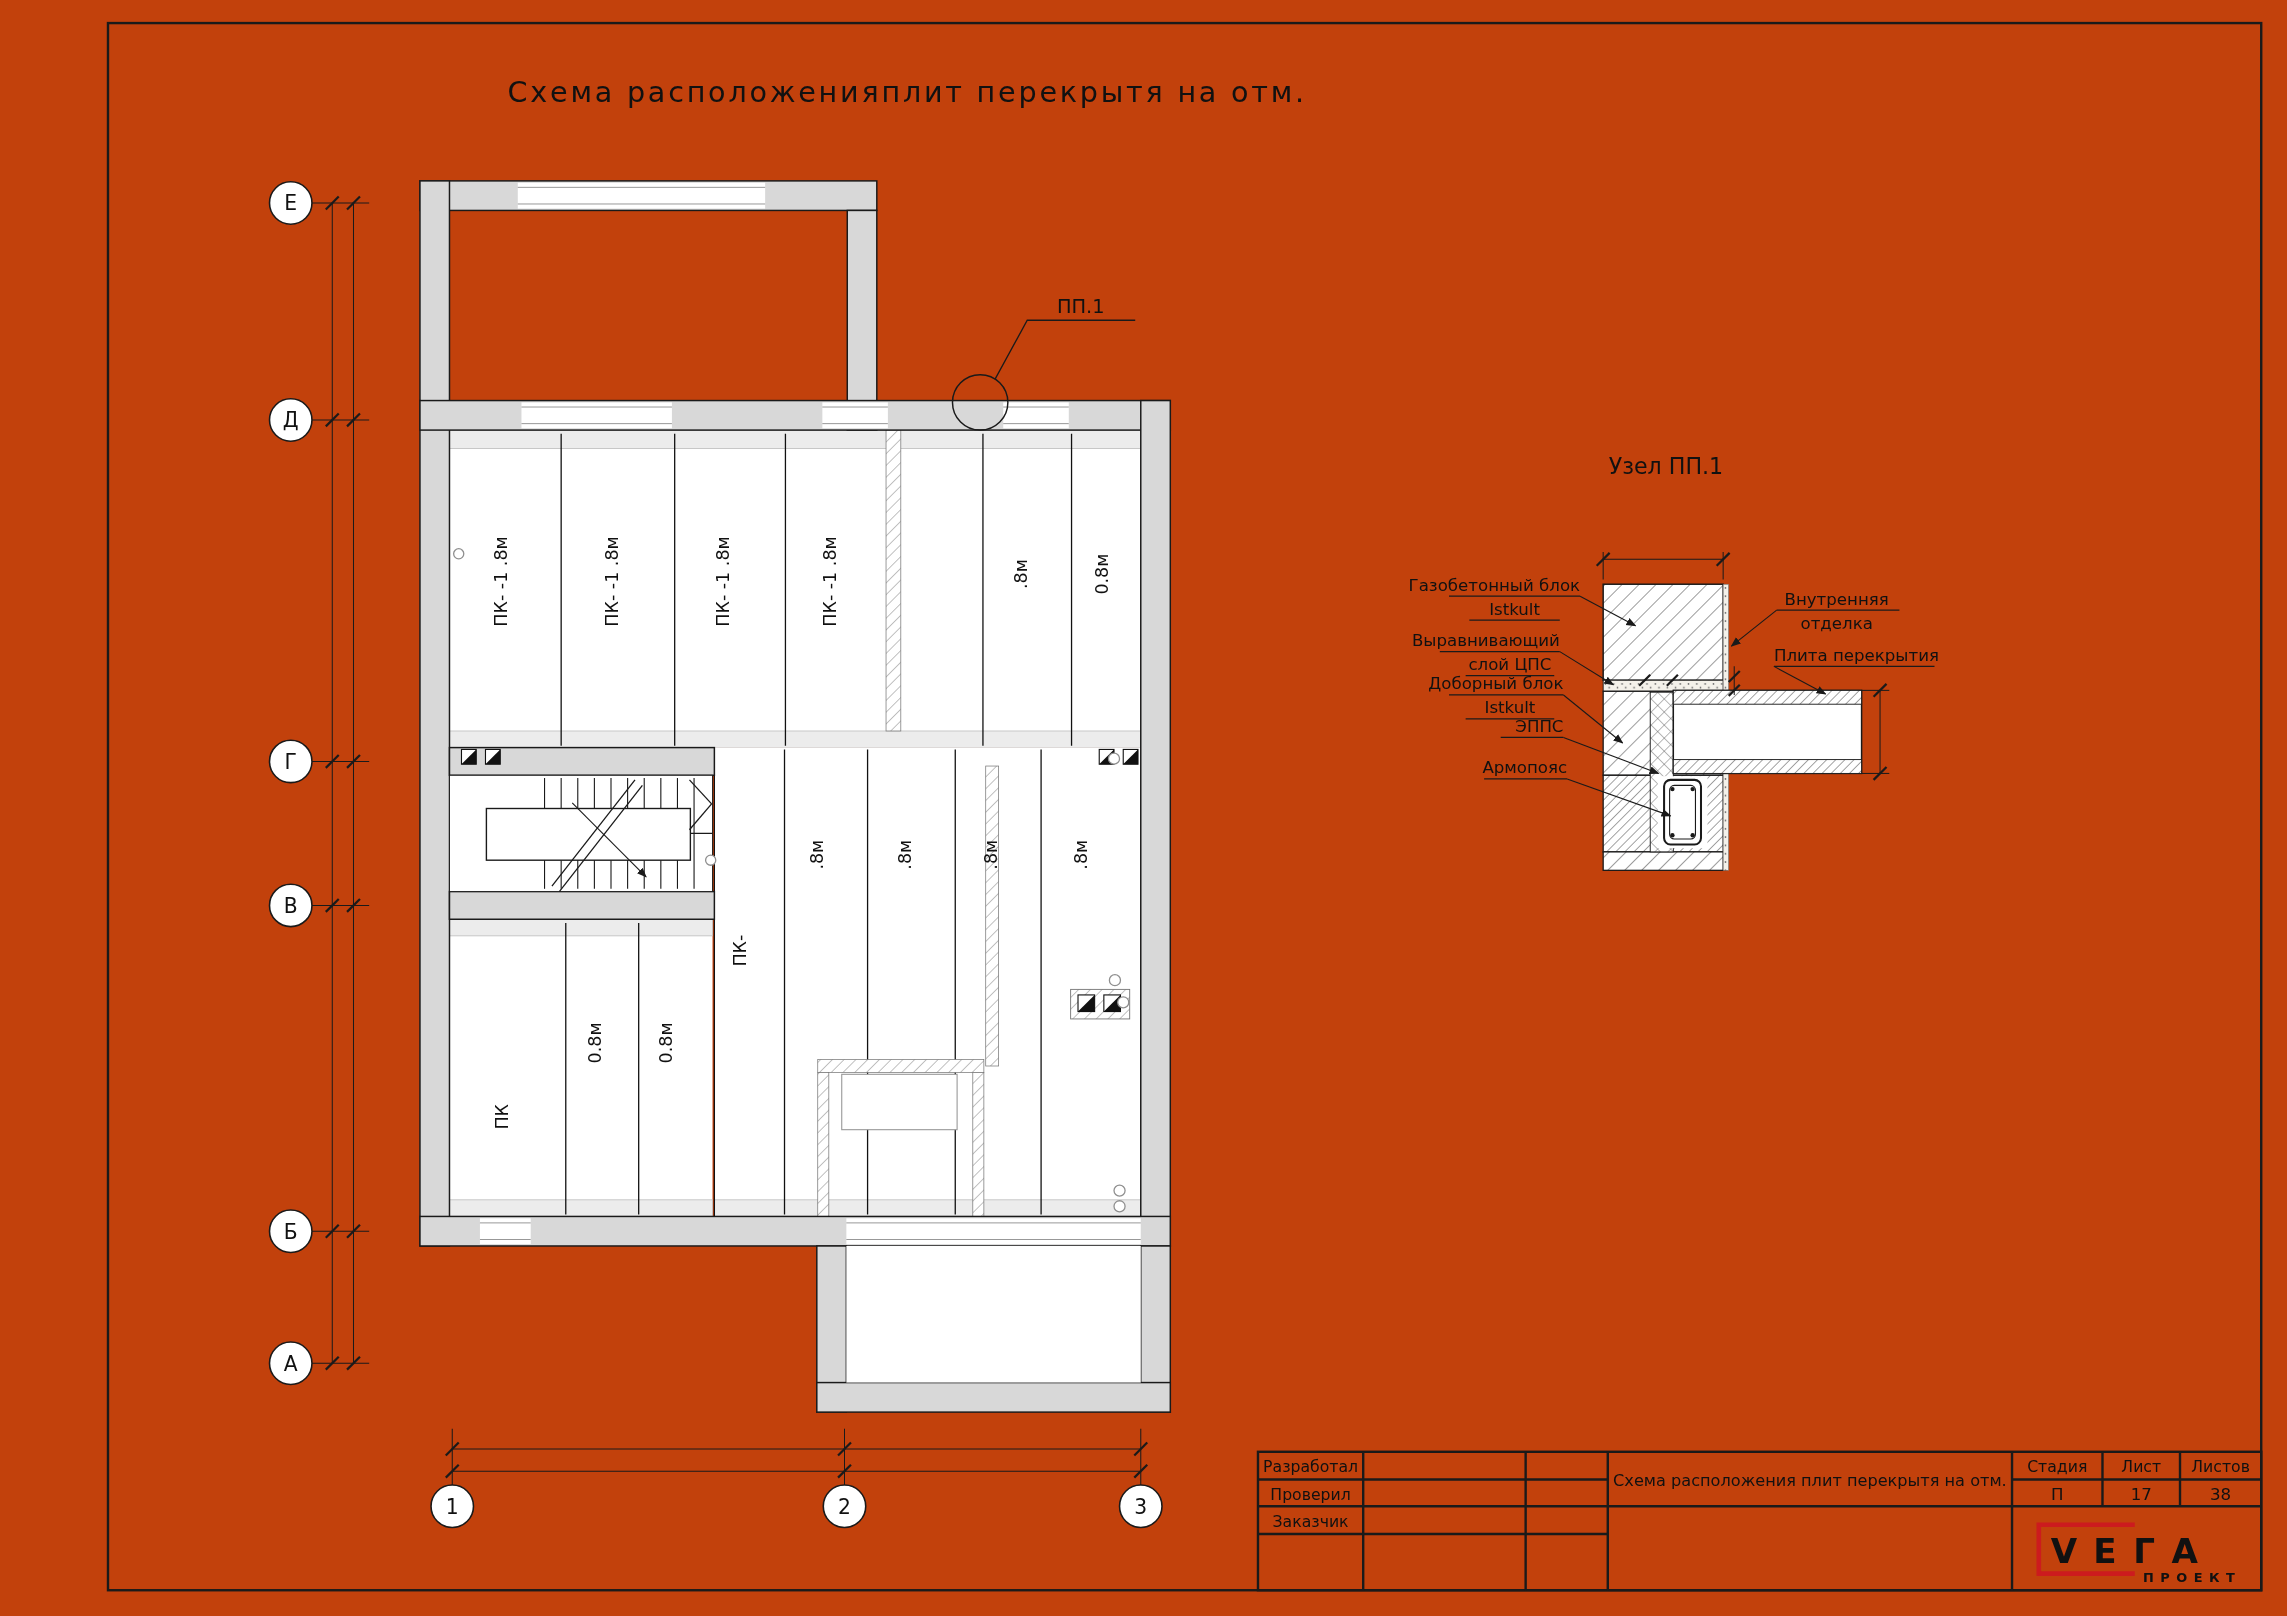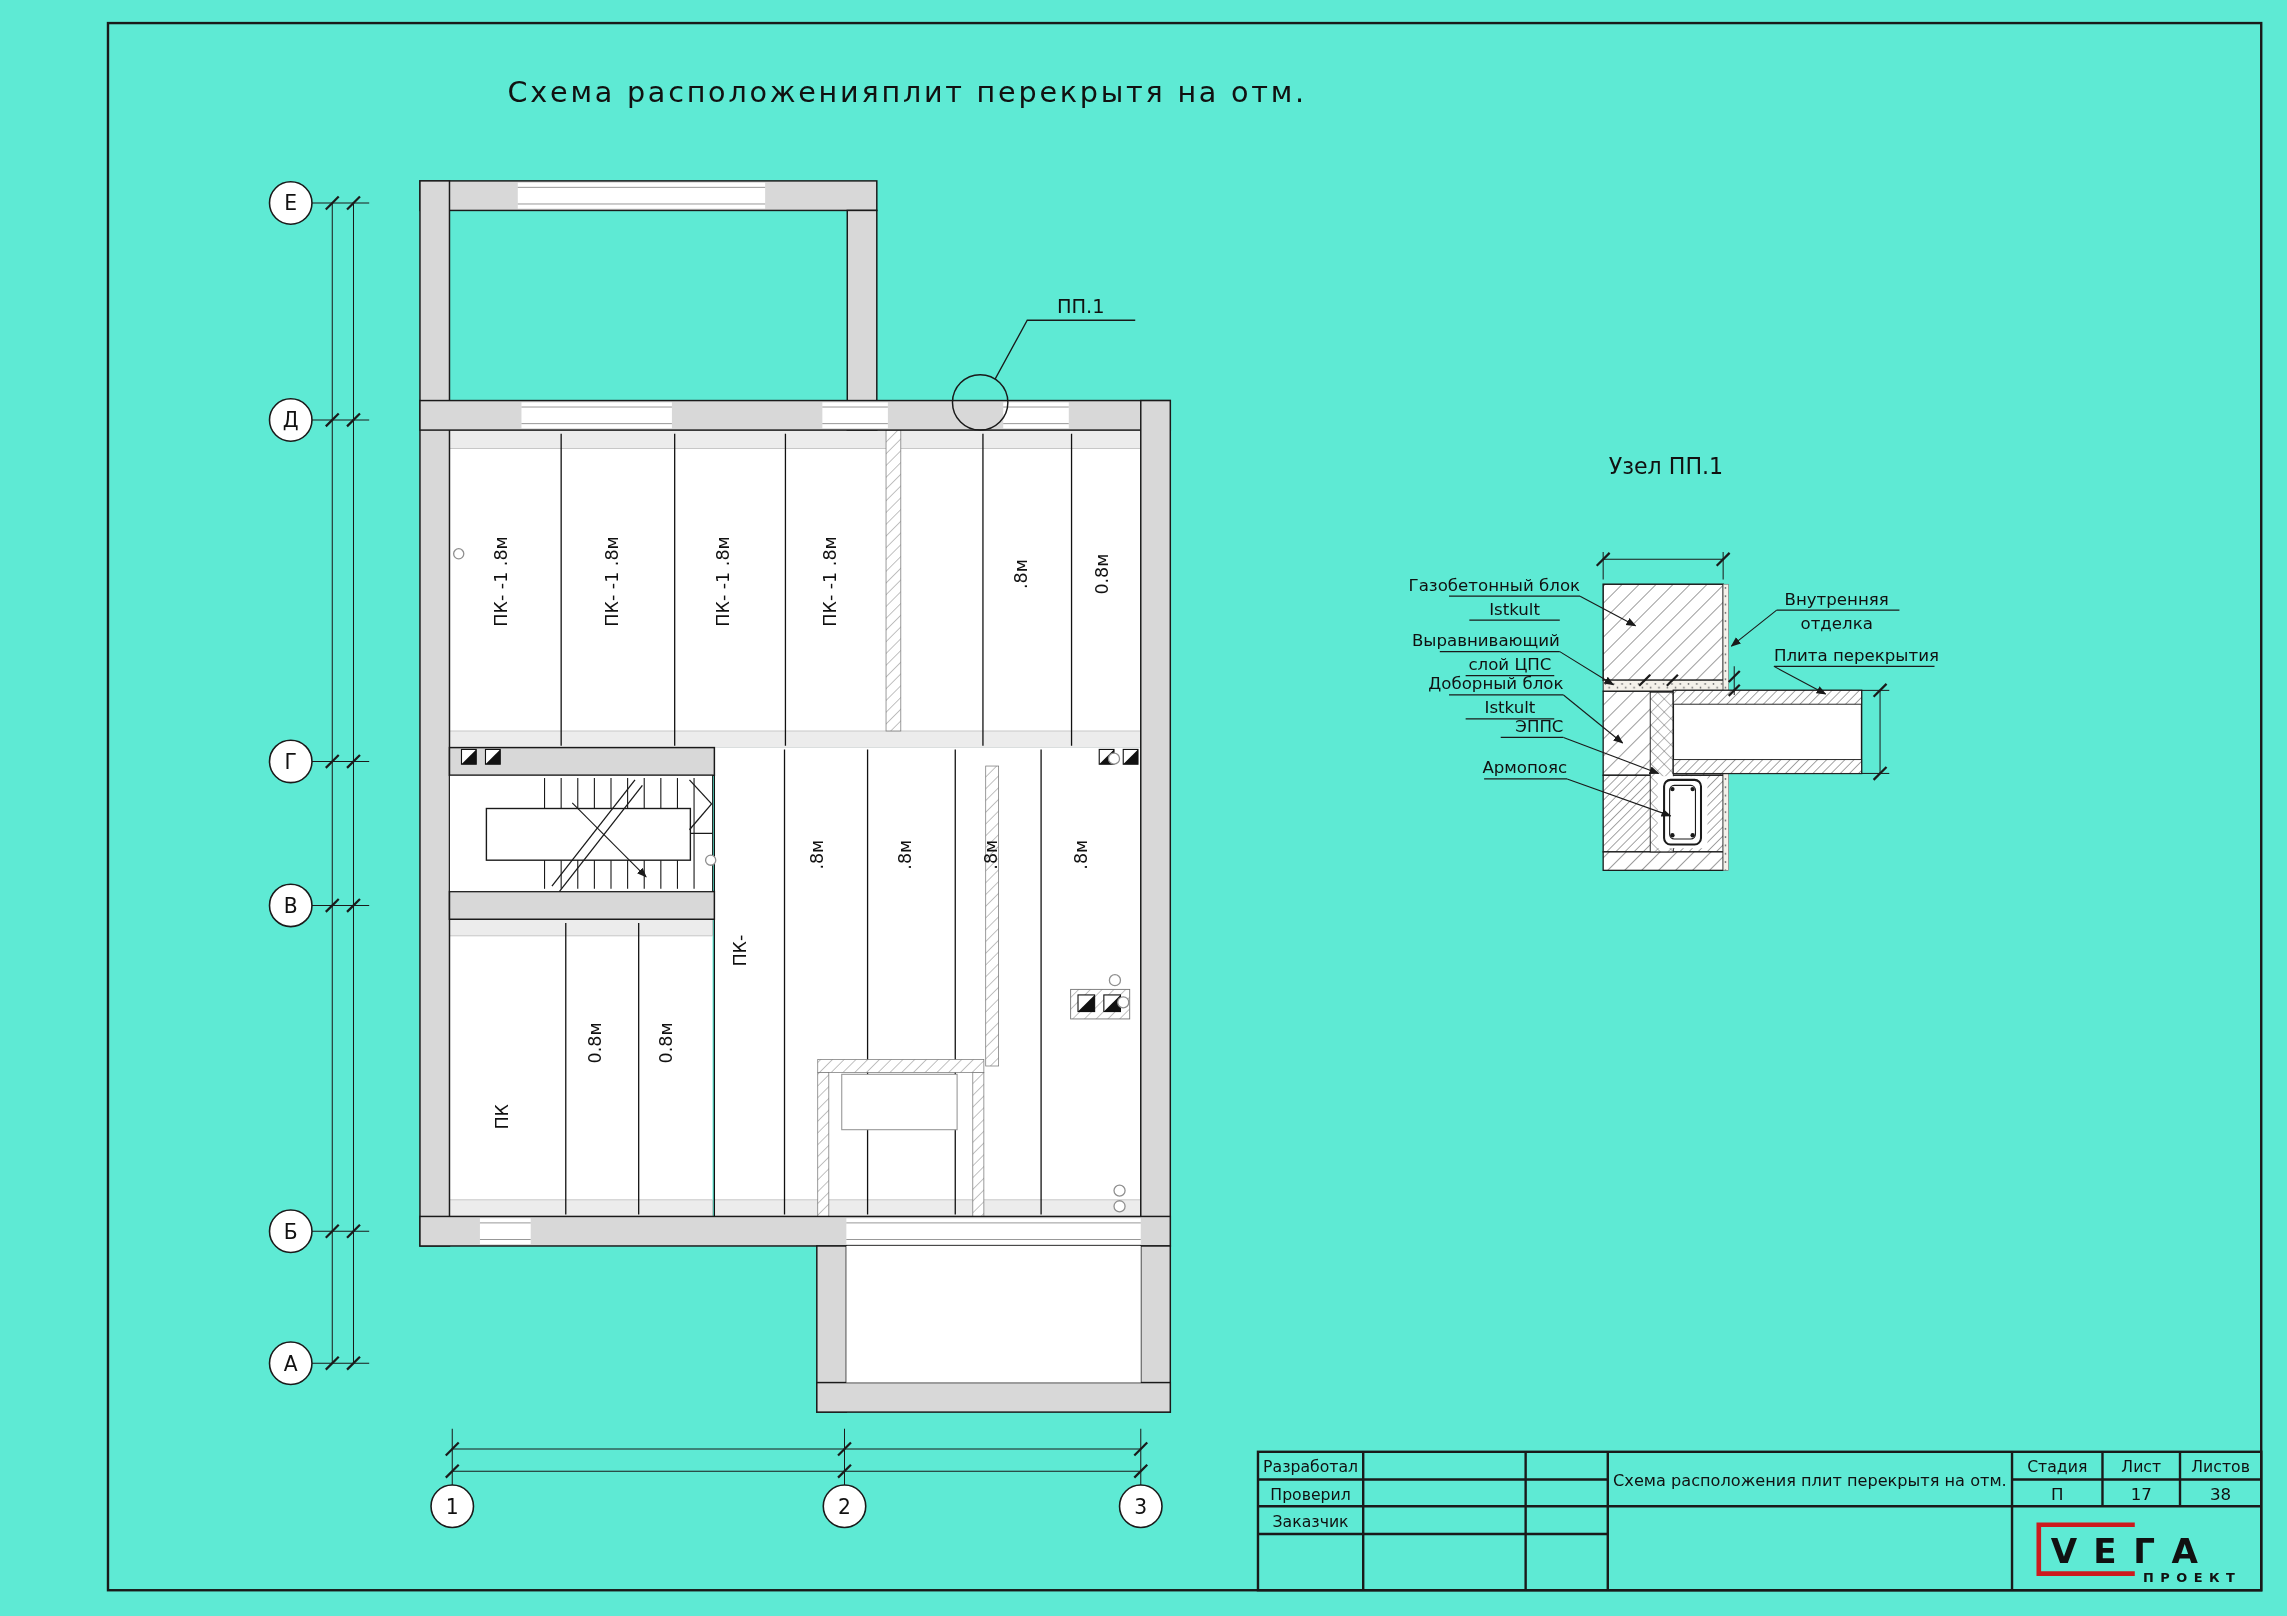--- a/index.html
+++ b/index.html
@@ -1,16 +1,16 @@
 <!DOCTYPE html>
 <html style="font-size:14.8px"><head>
 <meta charset="utf-8">
 <style>
   html,body{margin:0;padding:0;background:#ffffff;}
-  #sheet{position:relative;width:2288px;height:1617px;background:#5eead4;font-family:"DejaVu Sans",sans-serif;}
+  #sheet{position:relative;width:2288px;height:1617px;background:#c2410c;font-family:"DejaVu Sans",sans-serif;}
   svg{position:absolute;left:0;top:0;}
   .txt{font-family:"DejaVu Sans",sans-serif;fill:#111;}
   .t-title{font-size:31px;letter-spacing:3px;}
   .t-axis{font-size:22px;}
   .t-slab{font-size:19px;}
   .t-call{font-size:21px;}
   .t-node-title{font-size:24px;}
   .t-node{font-size:18px;}
   .t-tb{font-size:17px;}
   .t-tbdoc{font-size:17.5px;}

